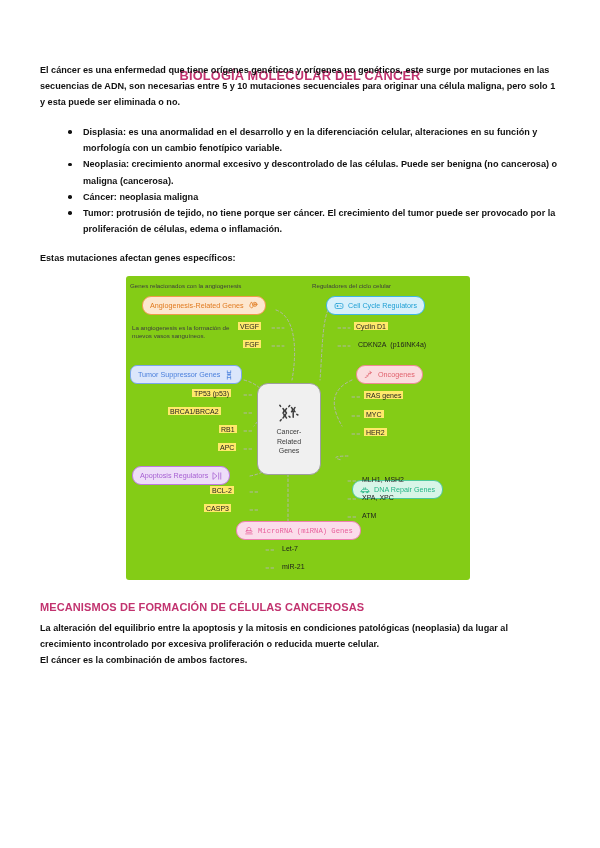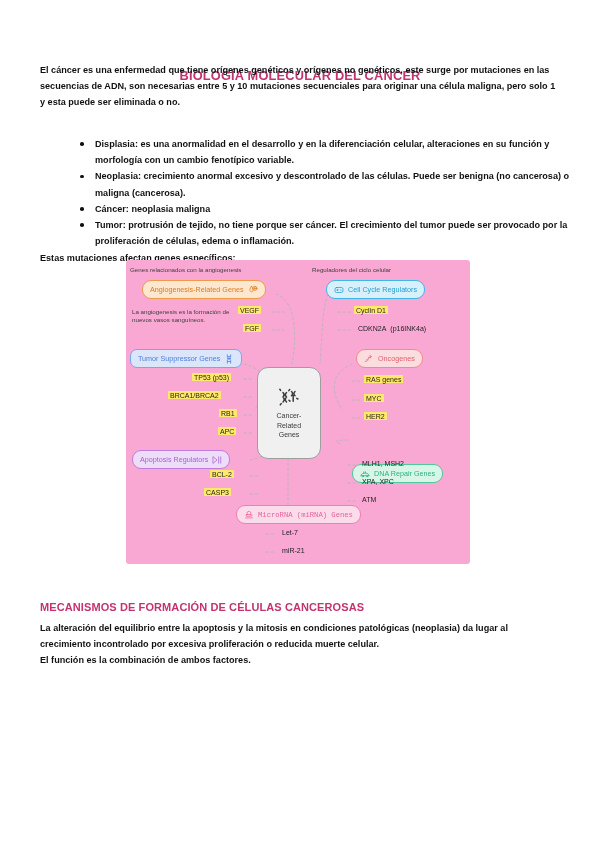--- a/index.html
+++ b/index.html
@@ -21,21 +21,21 @@
   .para{
     position:absolute;left:40px;width:520px;
     font-size:9.1px;line-height:16.2px;font-weight:600;color:#111;
     text-align:left;
   }
   #p-intro{top:62px;}
   #p-estas{top:250px;}
 
   .bullets{
     position:absolute;left:62px;top:124px;width:498px;
-    margin:12px;padding:0;list-style:none;
+    margin:0;padding:0;list-style:none;
   }
   .bullets li{
     position:relative;padding-left:21px;
     font-size:9.1px;line-height:16.2px;font-weight:600;color:#111;
     margin-bottom:0px;
   }
   .bullets li:before{
     content:"";position:absolute;left:6px;top:6.2px;
     width:3.6px;height:3.6px;border-radius:50%;background:#111;
   }
@@ -43,22 +43,22 @@
 
   .sec-head{
     position:absolute;left:40px;top:601px;width:520px;
     color:#c2336f;font-size:11px;font-weight:700;letter-spacing:.1px;
   }
   #p-mech{top:620px;}
   #p-comb{top:652px;}
 
   
   .diagram{
-    position:absolute;left:126px;top:260px;width:344px;height:304px;
-    background:#f9a8d4;border-radius:3px;
+    position:absolute;left:126px;top:276px;width:344px;height:304px;
+    background:#84cc16;border-radius:3px;
     font-size:6.6px;
   }
   .diagram .cap{
     position:absolute;color:#3d3d3d;font-size:6.2px;white-space:nowrap;
   }
   .node{
     position:absolute;display:flex;align-items:center;gap:4px;
     border-radius:9px;border:1px solid;padding:3.5px 7px;
     font-size:7.2px;white-space:nowrap;box-sizing:border-box;
   }
@@ -265,15 +265,15 @@
         <span>Cancer-</span>
         <span>Related</span>
         <span>Genes</span>
       </span>
     </div>
 
   </div>
 
   <div class="sec-head">MECANISMOS DE FORMACIÓN DE CÉLULAS CANCEROSAS</div>
   <div class="para" id="p-mech">La alteración del equilibrio entre la apoptosis y la mitosis en condiciones patológicas (neoplasia) da lugar al crecimiento incontrolado por excesiva proliferación o reducida muerte celular.</div>
-  <div class="para" id="p-comb">El función es la combinación de ambos factores.</div>
+  <div class="para" id="p-comb">El cáncer es la combinación de ambos factores.</div>
 
 </div>
 
 </body></html>

